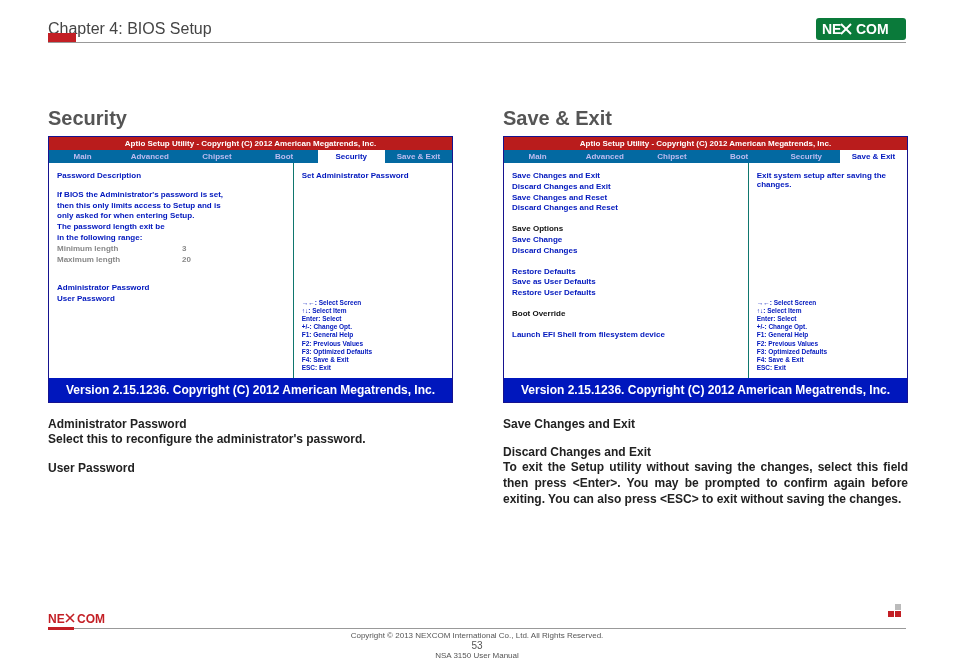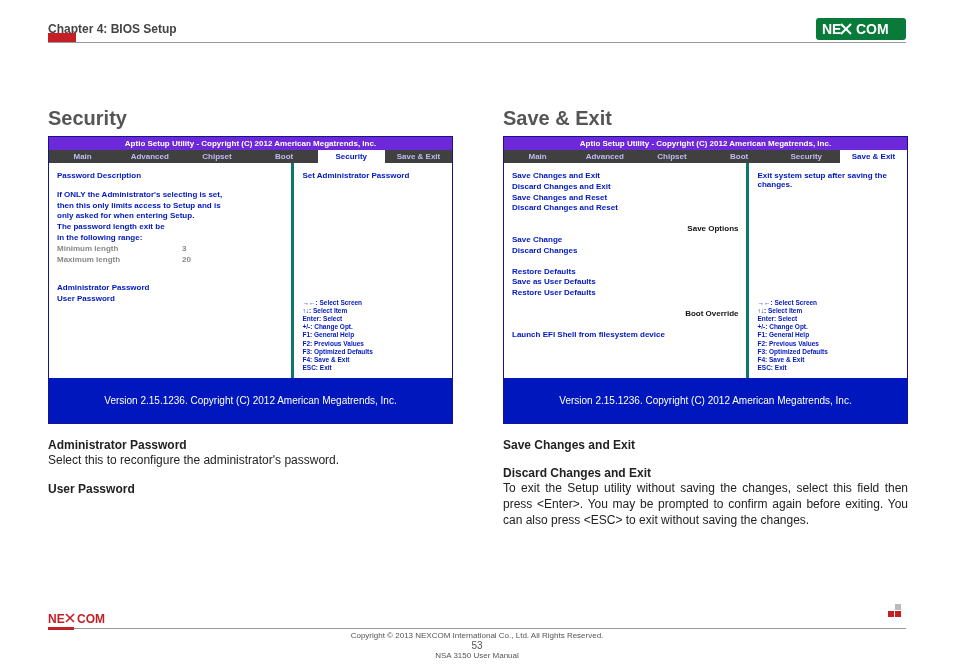--- a/index.html
+++ b/index.html
@@ -16,23 +16,22 @@
     padding: 18px 48px 0 48px;
   }
   .top-bar {
     display: flex;
     justify-content: space-between;
     align-items: center;
     border-bottom: 1px solid #999;
     padding-bottom: 2px;
   }
   .top-bar-left {
-    font-size: 12px;
+    font-size: 16px;
     color: #444;
-    font-weight: bold;
   }
   .logo-box {
     height: 22px;
     display: flex;
     align-items: center;
   }
   .logo-box svg { display: block; }
   .red-tab {
     position: absolute;
     left: 48px;
@@ -54,50 +53,50 @@
     font-weight: bold;
     color: #555;
     margin-bottom: 6px;
   }
   
   .bios {
     border: 1px solid #16138f;
     width: 405px;
   }
   .bios-title {
-    background: #6d28d9;
+    background: #b91c1c;
     color: #fff;
     font-size: 8px;
     font-weight: bold;
     text-align: center;
     padding: 2px 0;
   }
   .bios-tabs {
-    background: #404040;
+    background: #0369a1;
     display: flex;
     font-size: 8px;
     font-weight: bold;
   }
   .bios-tab {
     flex: 1;
     text-align: center;
     padding: 2px 0;
     color: #bdbcf0;
   }
   .bios-tab.active {
     background: #fff;
     color: #0017bd;
   }
   .bios-body {
     display: flex;
     height: 215px;
   }
   .bios-left {
     flex: 1.6;
-    border-right: 3px solid #0f766e;
+    border-right: 1px solid #0f766e;
     padding: 8px 8px;
     font-size: 8px;
     font-weight: bold;
   }
   .bios-right {
     flex: 1;
     padding: 8px 8px 6px 8px;
     font-size: 7px;
     display: flex;
     flex-direction: column;
@@ -110,33 +109,33 @@
   }
   .bios-right-help {
     color: #0017bd;
     font-weight: bold;
     line-height: 1.25;
     font-size: 6.5px;
   }
   .bios-footer {
     background: #0017bd;
     color: #fff;
-    font-size: 10px;
-    font-weight: normal;
+    font-size: 12px;
+    font-weight: bold;
     text-align: center;
-    padding: 17px 0;
+    padding: 5px 0;
   }
   .bios-item { color: #0017bd; line-height: 1.35; }
   .bios-item.gray { color: #888; }
-  .bios-item.black { color: #111; text-align: right; }
+  .bios-item.black { color: #111; }
   .bios-row { display: flex; }
   .bios-row .lbl { width: 125px; }
   .desc-block { margin-top: 14px; font-size: 12px; }
   .desc-block h4 { font-weight: bold; font-size: 12px; }
-  .desc-block p { font-weight: normal; line-height: 1.35; }
+  .desc-block p { font-weight: bold; line-height: 1.35; }
   .desc-block.just p { text-align: justify; }
   
   .page-footer {
     position: absolute;
     left: 48px;
     right: 48px;
     bottom: 12px;
   }
   .footer-rule {
     border-top: 1px solid #999;
@@ -200,21 +199,21 @@
           <div class="bios-tab">Advanced</div>
           <div class="bios-tab">Chipset</div>
           <div class="bios-tab">Boot</div>
           <div class="bios-tab active">Security</div>
           <div class="bios-tab">Save &amp; Exit</div>
         </div>
         <div class="bios-body">
           <div class="bios-left">
             <div class="bios-item">Password Description</div>
             <div style="height:8px"></div>
-            <div class="bios-item">If ONLY the Administrator's selecting is set,</div>
+            <div class="bios-item">If BIOS the Administrator's password is set,</div>
             <div class="bios-item">then this only limits access to Setup and is</div>
             <div class="bios-item">only asked for when entering Setup.</div>
             <div class="bios-item">The password length exit be</div>
             <div class="bios-item">in the following range:</div>
             <div class="bios-row">
               <div class="bios-item gray lbl">Minimum length</div>
               <div class="bios-item gray">3</div>
             </div>
             <div class="bios-row">
               <div class="bios-item gray lbl">Maximum length</div>

